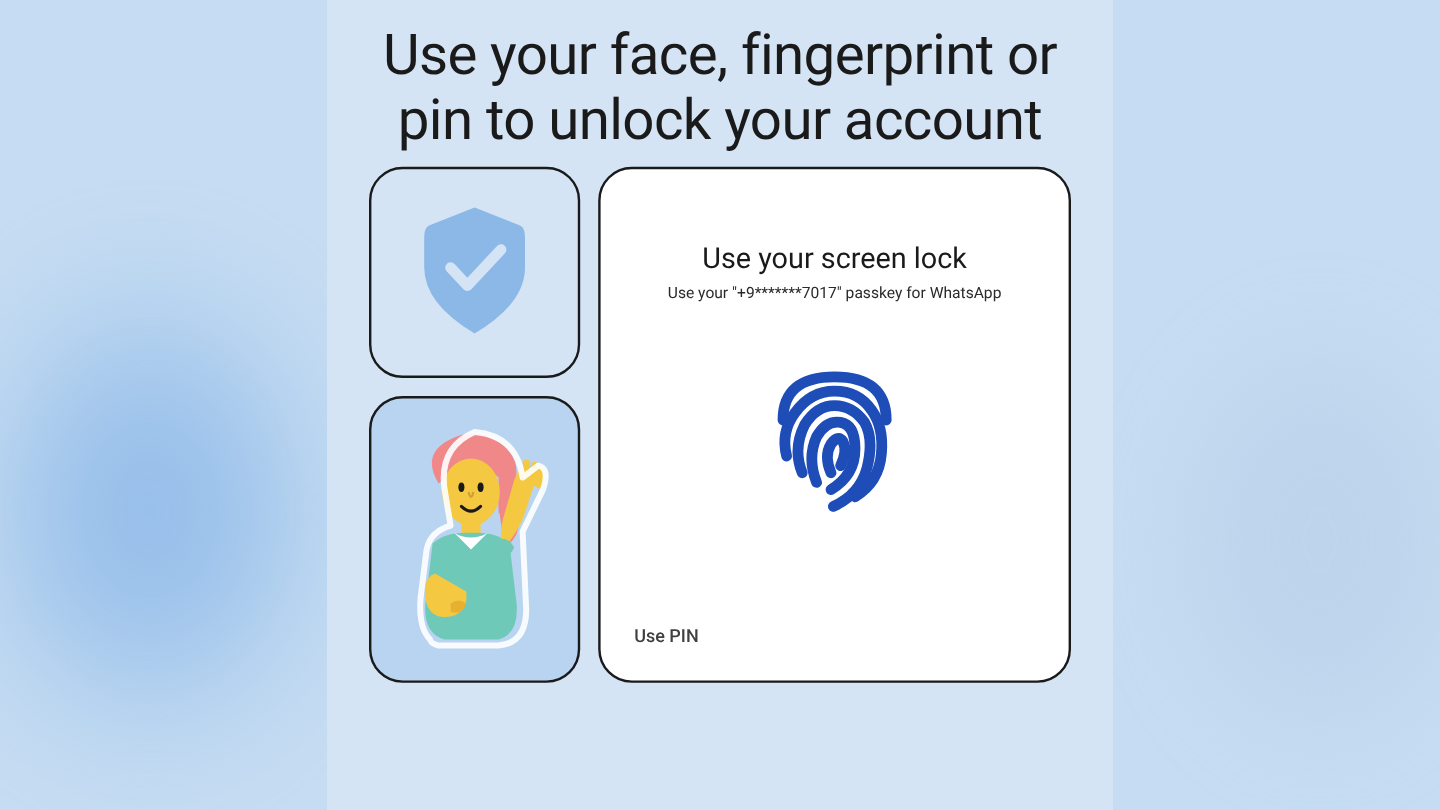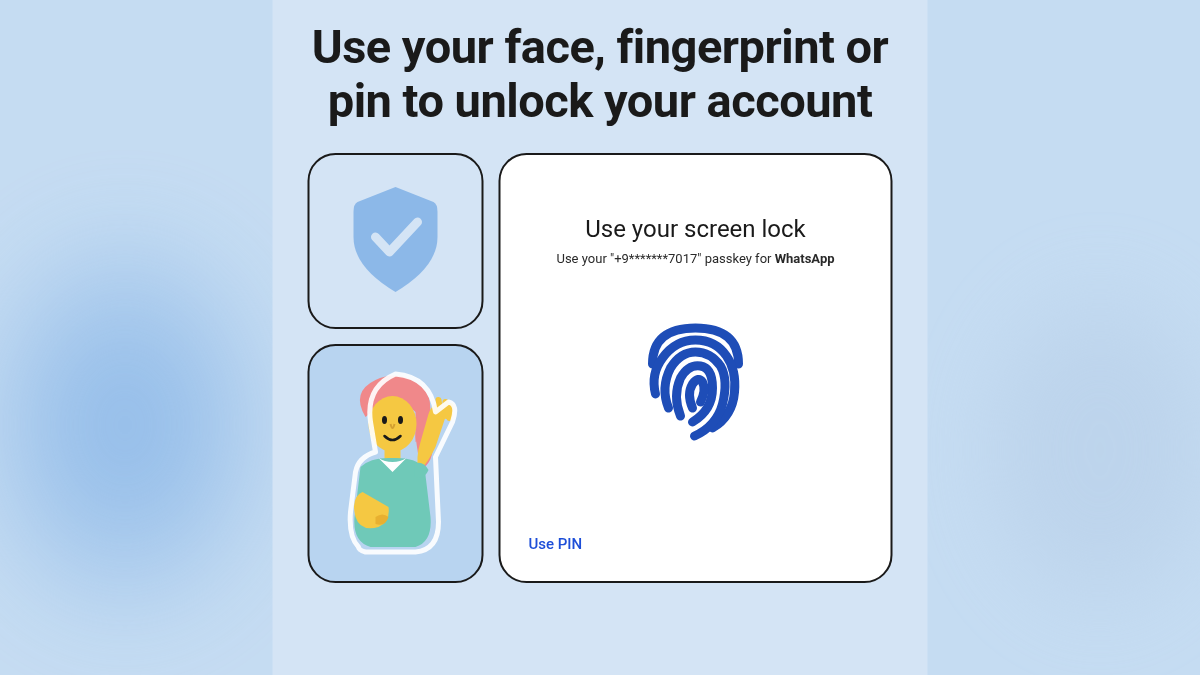--- a/index.html
+++ b/index.html
@@ -43,23 +43,23 @@
       width: 655px;
       height: 675px;
       background: #d4e4f5;
       padding: 20px 35px;
     }
     .headline {
       text-align: center;
       font-size: 47px;
       line-height: 1.15;
       color: #1a1a1a;
-      font-weight: 700;
+      font-weight: 400;
       letter-spacing: -0.5px;
-      margin-bottom: 25px;
+      margin-bottom: 11px;
     }
     .grid {
       display: grid;
       grid-template-columns: 176px 1fr;
       grid-template-rows: 176px 1fr;
       gap: 15px;
       height: 430px;
     }
     .card {
       border: 2px solid #1a1a1a;
@@ -95,32 +95,32 @@
       margin-bottom: 8px;
       text-align: center;
     }
     .main-sub {
       font-size: 13px;
       color: #2a2a2a;
       text-align: center;
       margin-bottom: 50px;
     }
     .main-sub .bold {
-      font-weight: 700;
+      font-weight: 400;
     }
     .fingerprint-wrap {
       display: flex;
       justify-content: center;
       margin-bottom: 40px;
     }
     .use-pin {
       position: absolute;
       bottom: 28px;
       left: 28px;
-      color: #1d4ed8;
+      color: #404040;
       font-size: 15px;
       font-weight: 500;
     }
     .person-svg {
       width: 150px;
       height: 200px;
     }
   </style>
 </head>
 <body>

